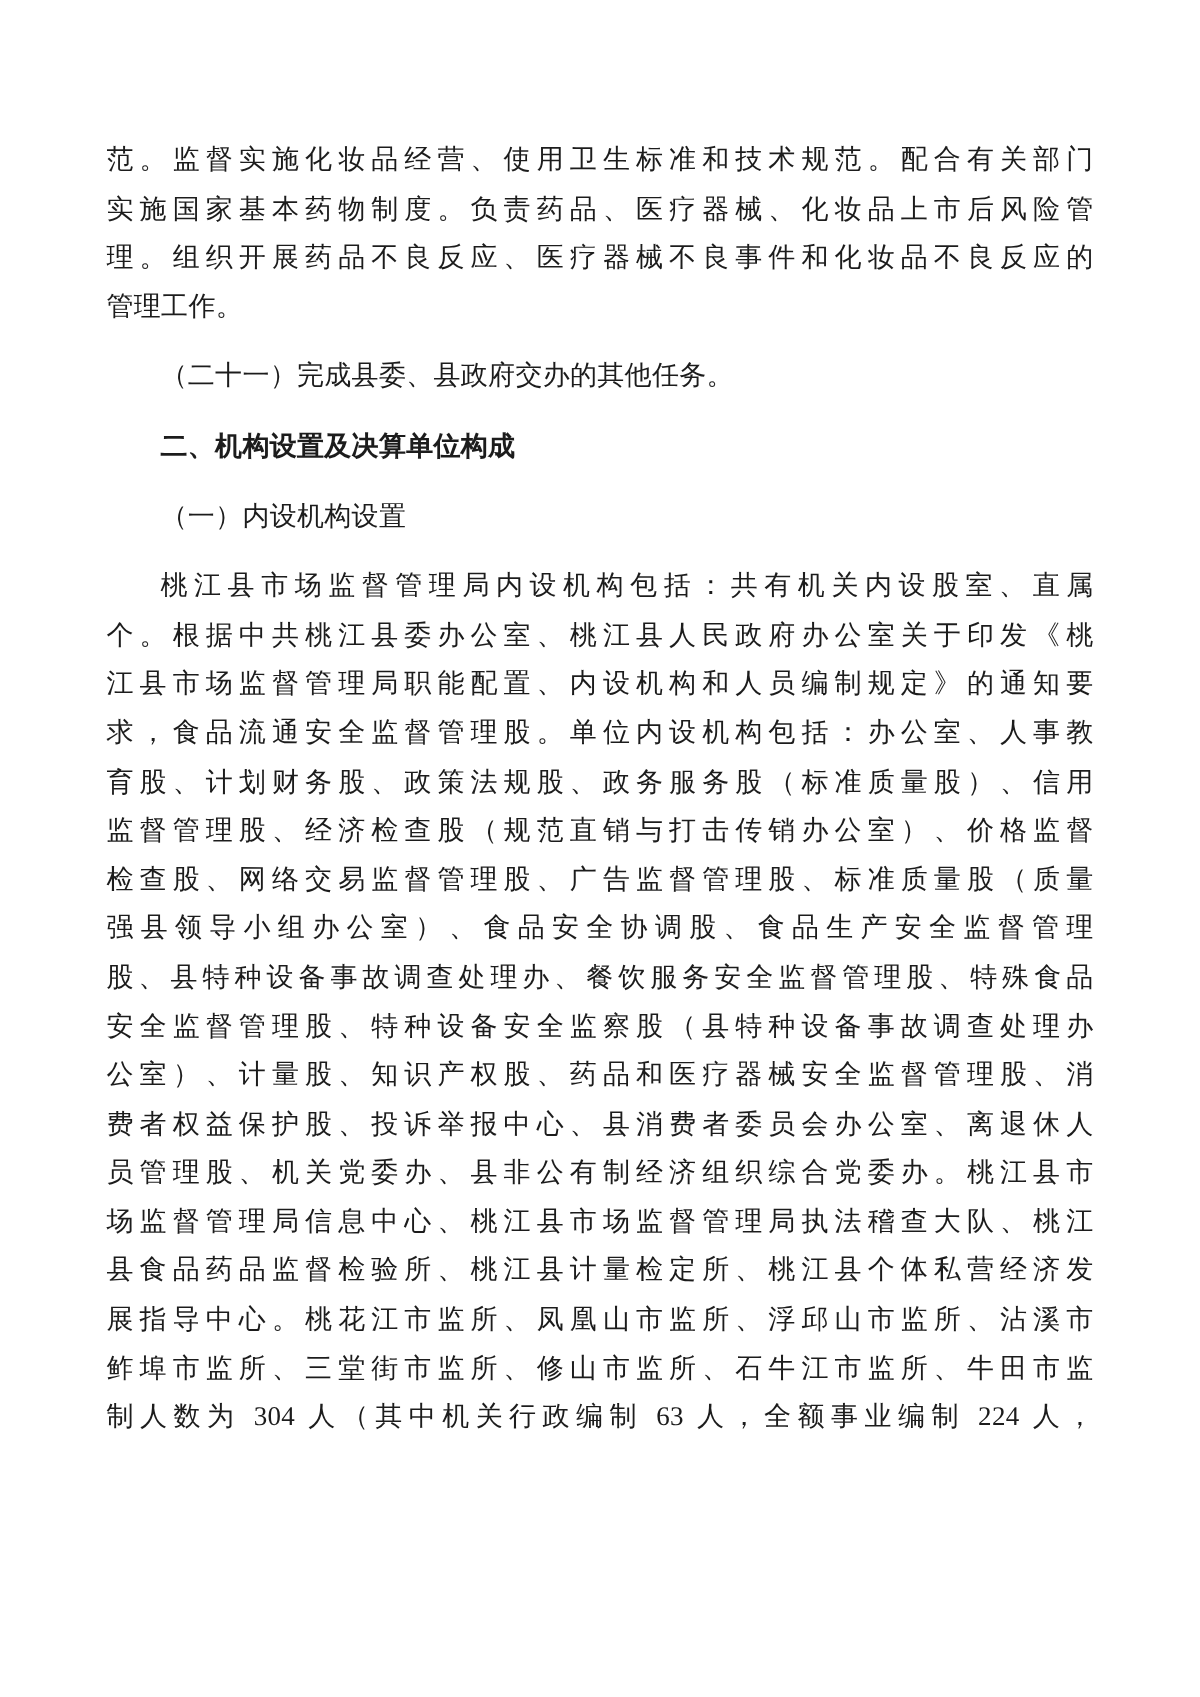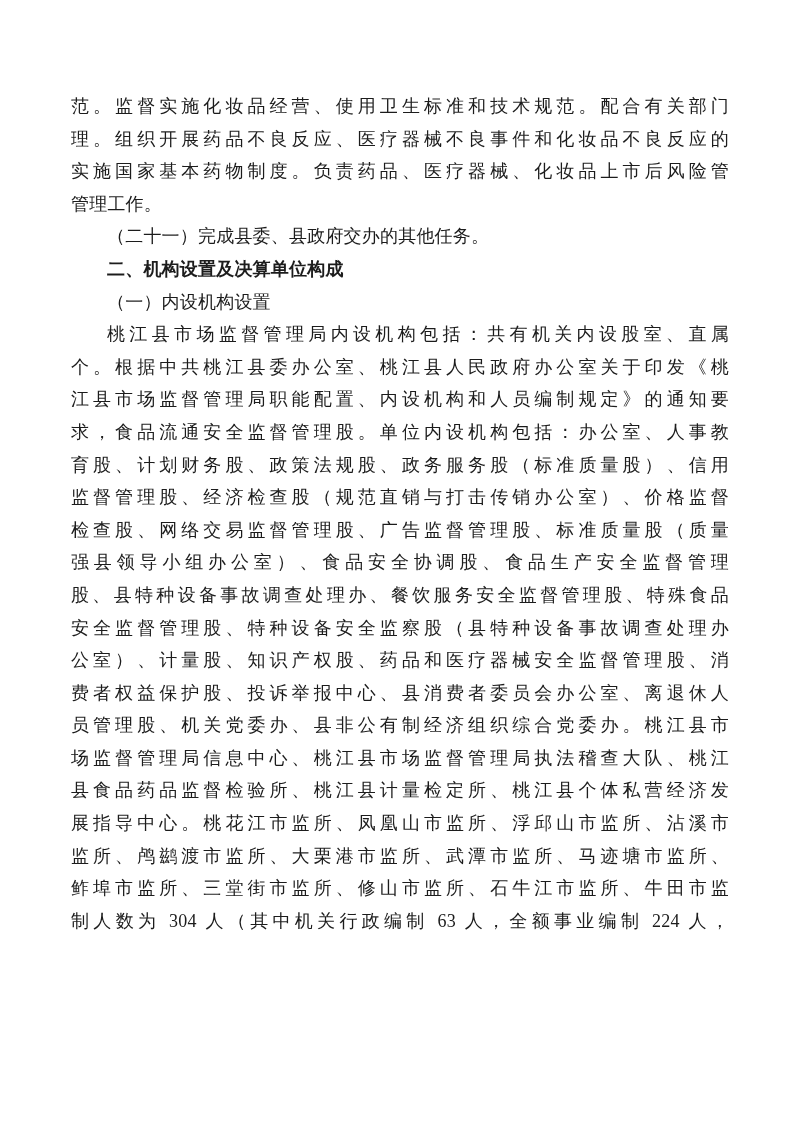--- a/index.html
+++ b/index.html
@@ -30,39 +30,40 @@
     text-justify: inter-character;
     text-justify: inter-ideograph;
     white-space: normal;
     letter-spacing: 0.2px;
   }
   .line.end {
     text-align-last: left;
   }
   .line.ind {
     text-indent: 2em;
+    margin-top: 14px;
   }
   .heading .line {
     font-weight: bold;
   }
   .para {
     margin: 0;
     padding: 0;
   }
 </style>
 </head>
 <body>
 
 <div class="page">
   <div class="content">
 
     <div class="para">
       <div class="line">范。监督实施化妆品经营、使用卫生标准和技术规范。配合有关部门</div>
+      <div class="line">实施国家基本药物制度。负责药品、医疗器械、化妆品上市后风险管</div>
       <div class="line">理。组织开展药品不良反应、医疗器械不良事件和化妆品不良反应的</div>
-      <div class="line">实施国家基本药物制度。负责药品、医疗器械、化妆品上市后风险管</div>
       <div class="line end">管理工作。</div>
     </div>
 
     <div class="para">
       <div class="line ind end">（二十一）完成县委、县政府交办的其他任务。</div>
     </div>
 
     <div class="para heading">
       <div class="line ind end">二、机构设置及决算单位构成</div>
     </div>
@@ -81,19 +82,18 @@
       <div class="line">检查股、网络交易监督管理股、广告监督管理股、标准质量股（质量</div>
       <div class="line">强县领导小组办公室）、食品安全协调股、食品生产安全监督管理</div>
       <div class="line">股、县特种设备事故调查处理办、餐饮服务安全监督管理股、特殊食品</div>
       <div class="line">安全监督管理股、特种设备安全监察股（县特种设备事故调查处理办</div>
       <div class="line">公室）、计量股、知识产权股、药品和医疗器械安全监督管理股、消</div>
       <div class="line">费者权益保护股、投诉举报中心、县消费者委员会办公室、离退休人</div>
       <div class="line">员管理股、机关党委办、县非公有制经济组织综合党委办。桃江县市</div>
       <div class="line">场监督管理局信息中心、桃江县市场监督管理局执法稽查大队、桃江</div>
       <div class="line">县食品药品监督检验所、桃江县计量检定所、桃江县个体私营经济发</div>
       <div class="line">展指导中心。桃花江市监所、凤凰山市监所、浮邱山市监所、沾溪市</div>
-      <div class="line">监所、鸬鹚渡市监所、大栗港市监所、武潭市监所、马迹塘市监所、</div>
       <div class="line">鲊埠市监所、三堂街市监所、修山市监所、石牛江市监所、牛田市监</div>
       <div class="line">制人数为 304 人（其中机关行政编制 63 人，全额事业编制 224 人，</div>
     </div>
 
   </div>
 </div>
 
 </body></html>

